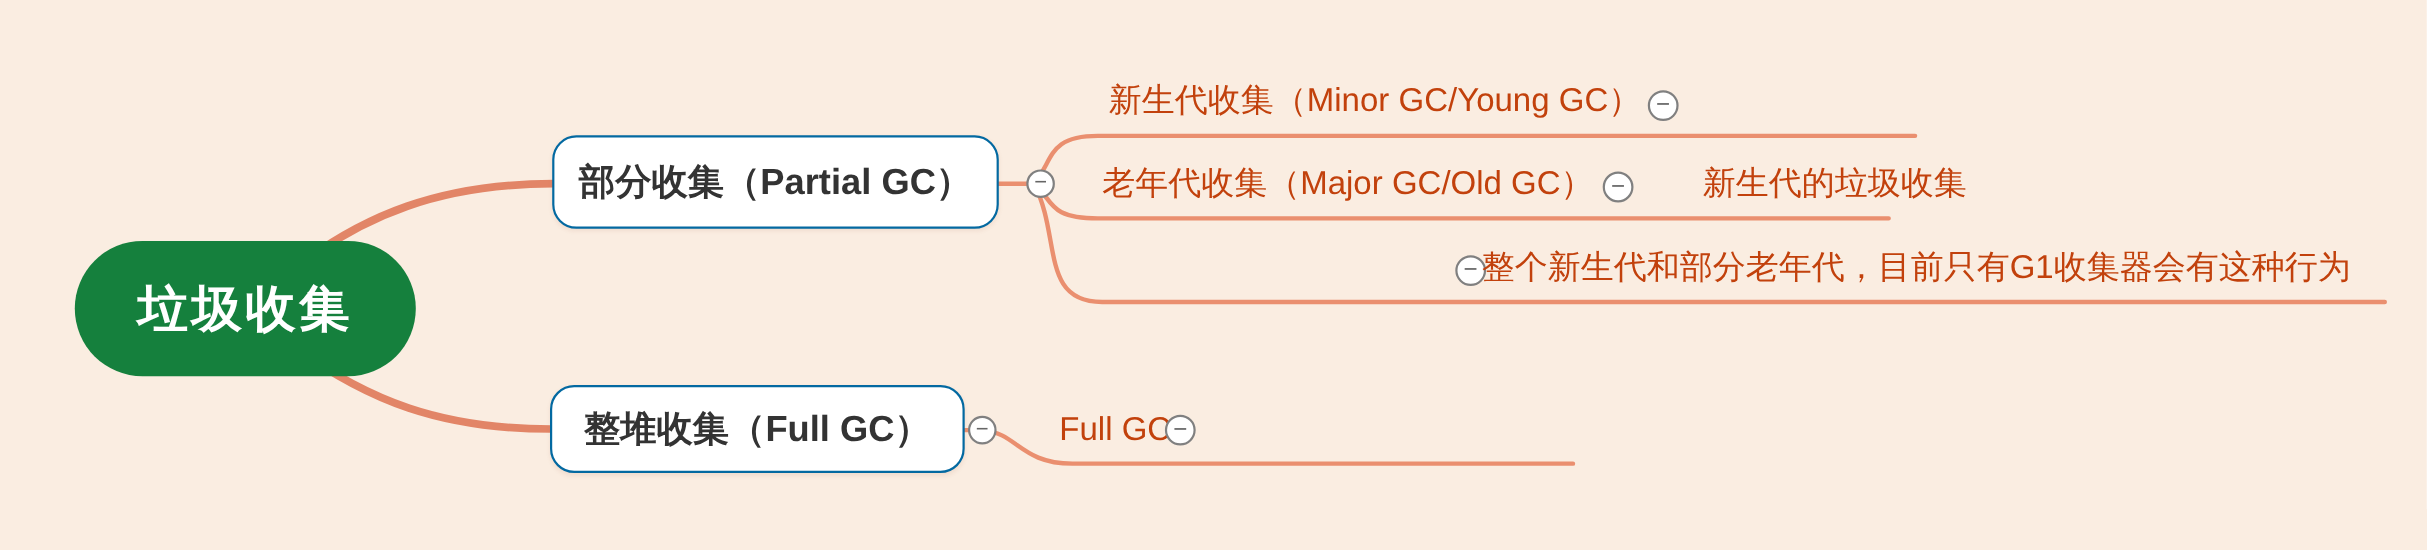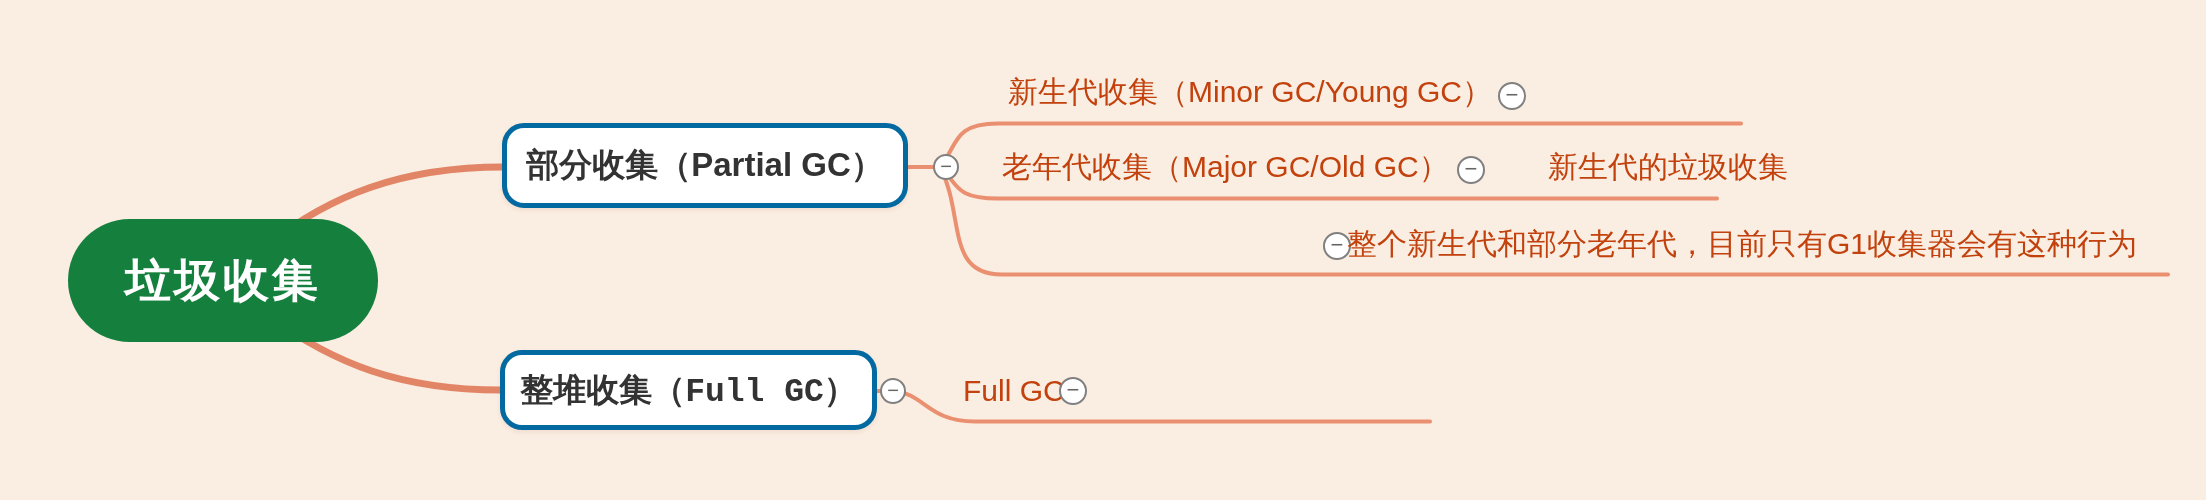--- a/index.html
+++ b/index.html
@@ -11,28 +11,28 @@
   .connector-layer{position:absolute;left:0;top:0;width:2206px;height:500px;}
   .root-topic{
     position:absolute;left:68px;top:219px;width:310px;height:123px;
     background:#15803d;border-radius:62px;
     display:flex;align-items:center;justify-content:center;
     color:#FFFFFF;font-size:46px;font-weight:bold;letter-spacing:3px;
     cursor:pointer;
   }
   .node{
     position:absolute;box-sizing:border-box;
-    background:#FFFFFF;border:5px solid #0369a1;border-radius:22px;
+    background:#FFFFFF;border:2px solid #0369a1;border-radius:22px;
     display:flex;align-items:center;justify-content:center;
     color:#333333;font-size:33px;font-weight:bold;white-space:nowrap;
     box-shadow:0 2px 4px rgba(170,110,80,0.12);
     cursor:pointer;
   }
   .node-partial{left:502px;top:123px;width:406px;height:85px;}
-  .node-full{left:500px;top:350px;width:377px;height:80px;font-family:Liberation Mono, monospace;}
+  .node-full{left:500px;top:350px;width:377px;height:80px;}
   .topic-text{
     position:absolute;color:#c2410c;font-size:30px;line-height:34px;
     white-space:nowrap;cursor:pointer;
   }
   .collapse{
     position:absolute;box-sizing:border-box;width:28px;height:28px;
     background:#FFFFFF;border:2px solid #808080;border-radius:50%;
     display:flex;align-items:center;justify-content:center;
     color:#666666;font-size:22px;line-height:1;cursor:pointer;
   }

